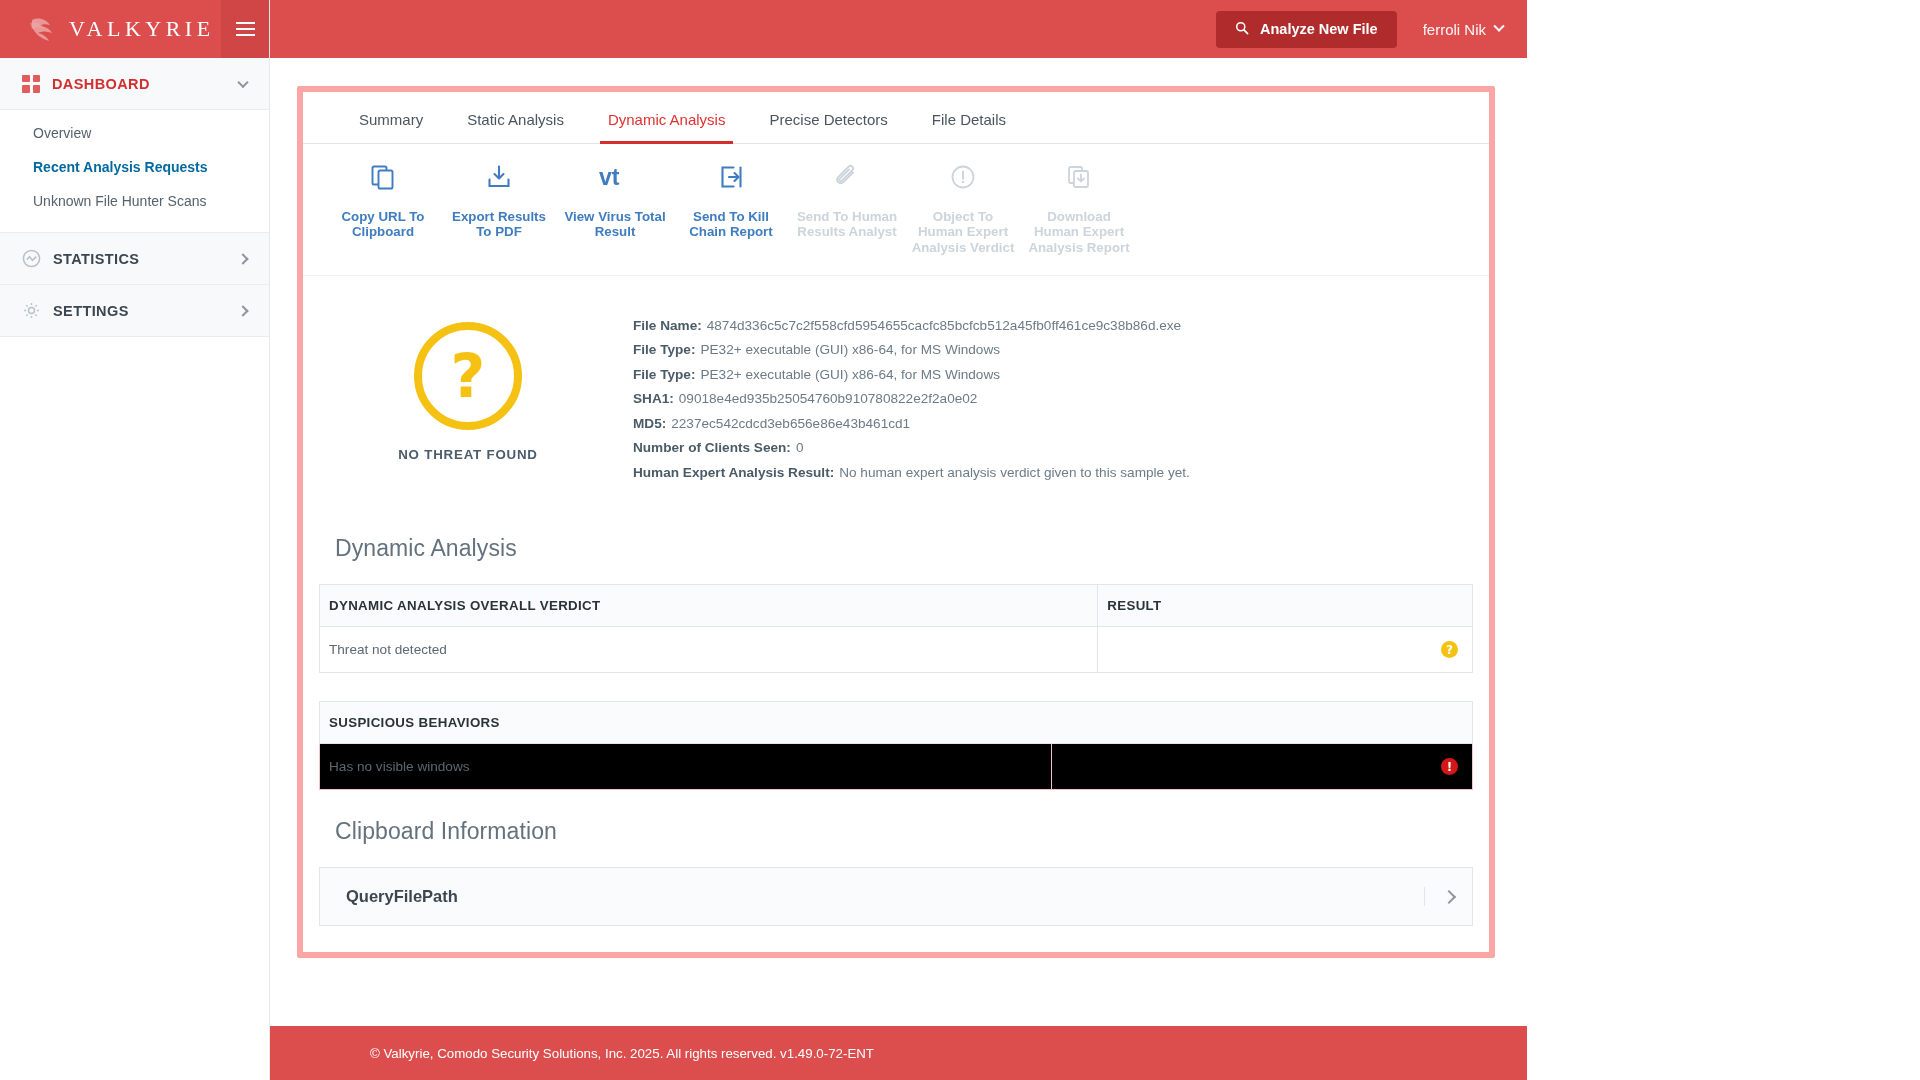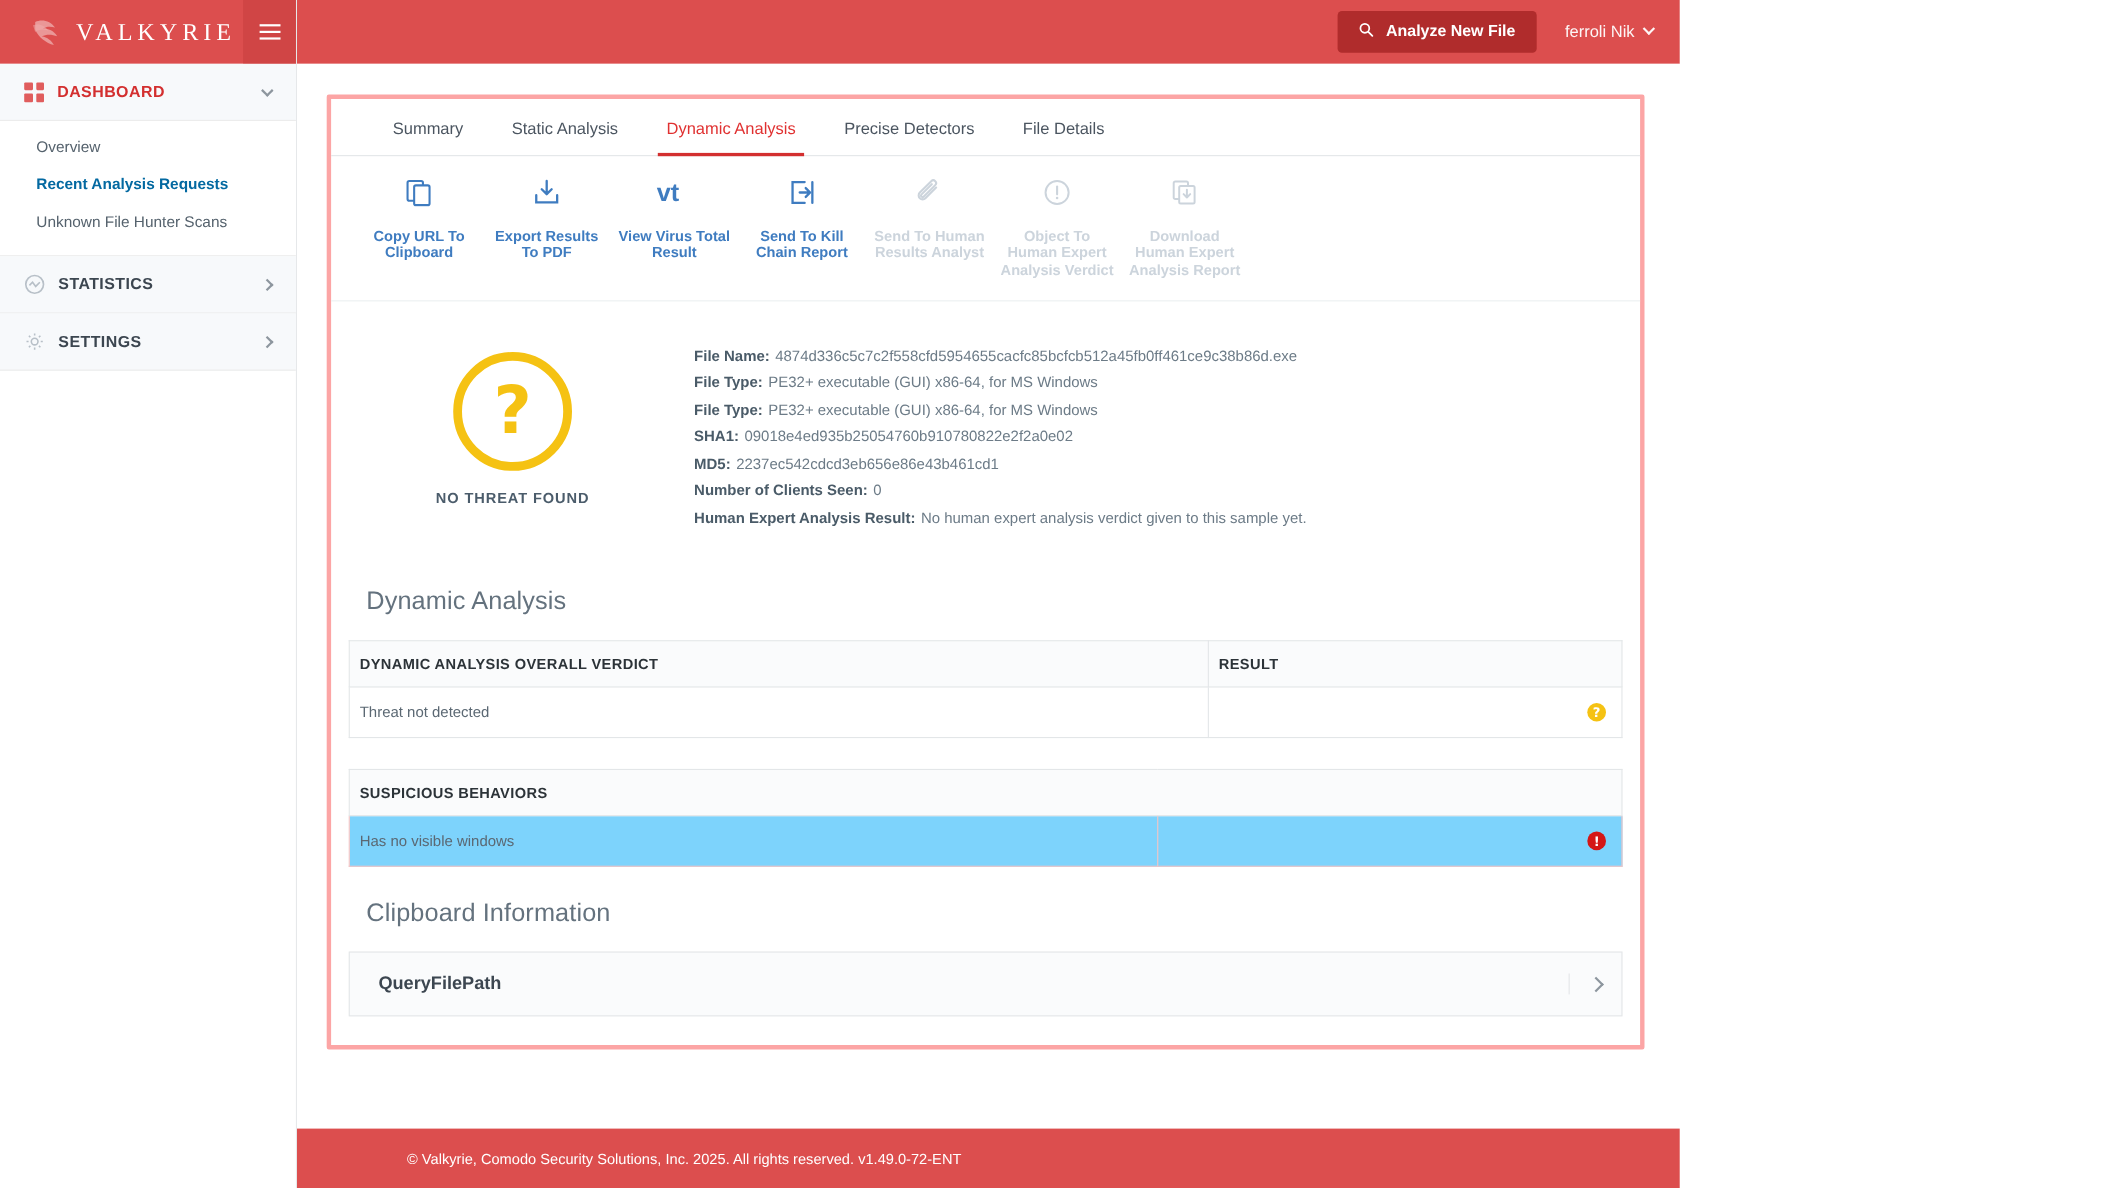--- a/index.html
+++ b/index.html
@@ -91,21 +91,21 @@
   }
   .user-menu {
     color: #fff; font-size: 15px; display: flex; align-items: center; gap: 9px;
     cursor: pointer; opacity: .95;
   }
   .chev { width: 8px; height: 8px; border-right: 2px solid #fff; border-bottom: 2px solid #fff;
           transform: rotate(45deg) translate(-2px,-2px); }
 
   .content-area { flex: 1; background: #ffffff; padding: 28px 32px 0 27px; }
   .card {
-    background: #fff; border: 4px solid #fca5a5;
+    background: #fff; border: 6px solid #fca5a5;
     border-radius: 2px; max-width: 1575px;
   }
 
   
   .tabs { display: flex; border-bottom: 1px solid #e3e6e8; padding: 0 34px; }
   .tab {
     padding: 19px 22px 15px 22px; font-size: 15px; color: #4b5560;
     cursor: pointer; position: relative; white-space: nowrap;
   }
   .tab.active { color: #e03131; }
@@ -153,21 +153,21 @@
   .tbl th {
     background: #fafbfc; text-align: left; font-size: 13.3px;
     padding: 13px 10px 13px 9px; color: #2c3338; font-weight: bold;
     letter-spacing: .35px; border: 1px solid #e3e6e8; text-transform: uppercase;
   }
   .tbl td {
     font-size: 13.6px; color: #5b6873; padding: 14px 10px 14px 9px;
     border: 1px solid #e3e6e8; vertical-align: middle;
   }
   .tbl td.res { text-align: right; padding-right: 14px; }
-  .tbl tr.danger td { background: #7dd3fc; border-color: #f3c2c2; }
+  .tbl tr.danger td { background: #000000; border-color: #f3c2c2; }
   .pill {
     display: inline-flex; align-items: center; justify-content: center;
     width: 17px; height: 17px; border-radius: 50%;
     color: #fff; font-size: 12px; font-weight: bold;
     font-family: "DejaVu Sans", sans-serif;
   }
   .pill.warn { background: #f5c213; }
   .pill.err { background: #d41717; }
 
   .accordion {

